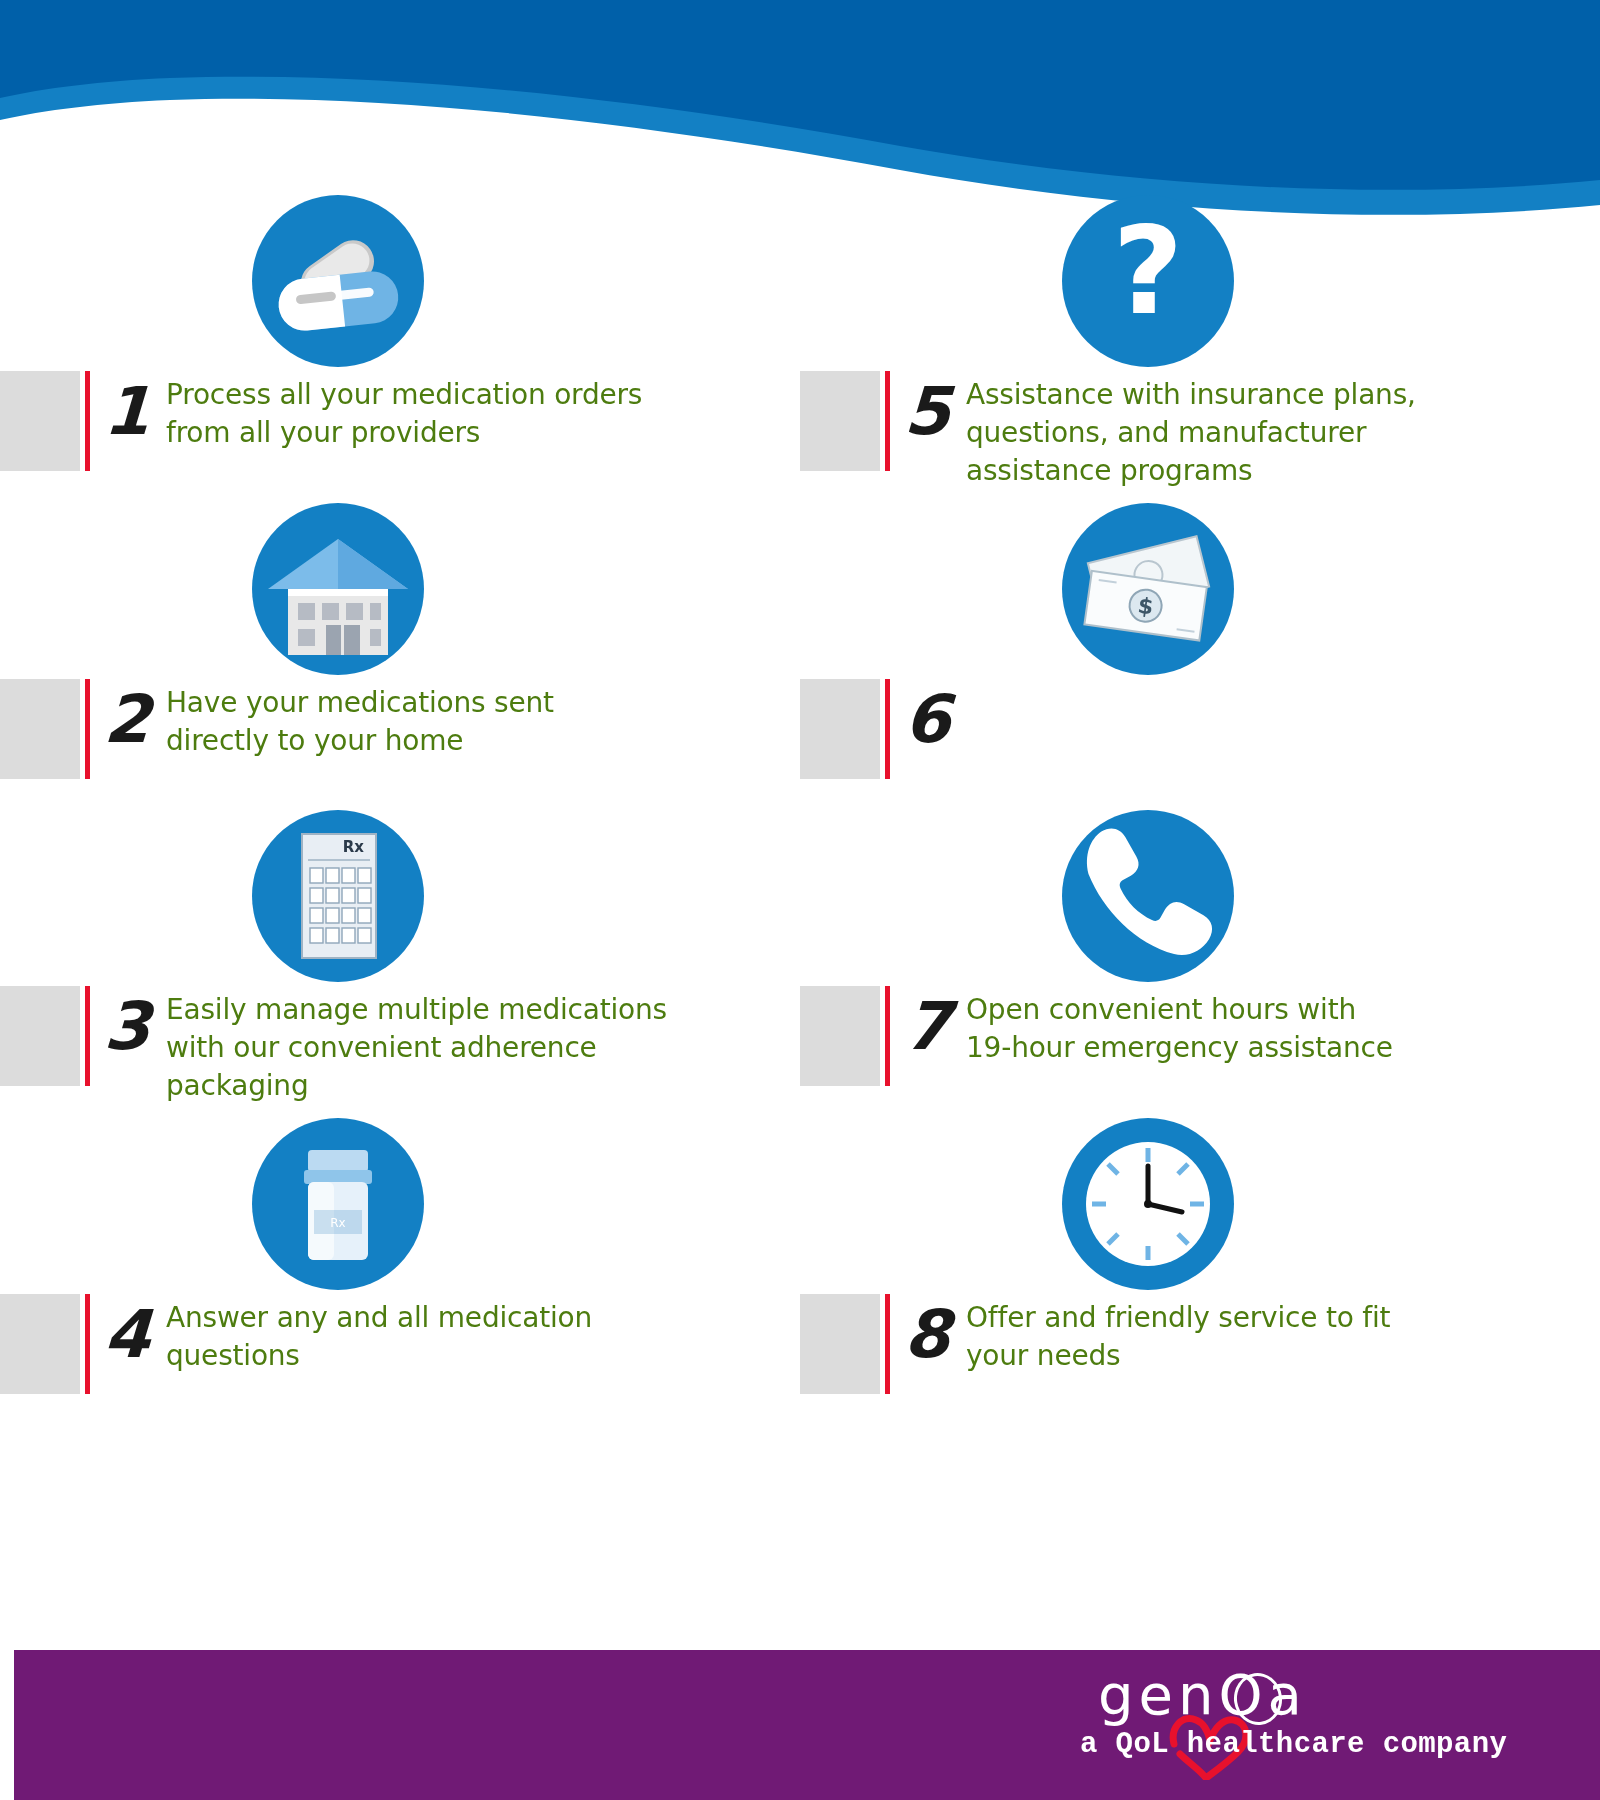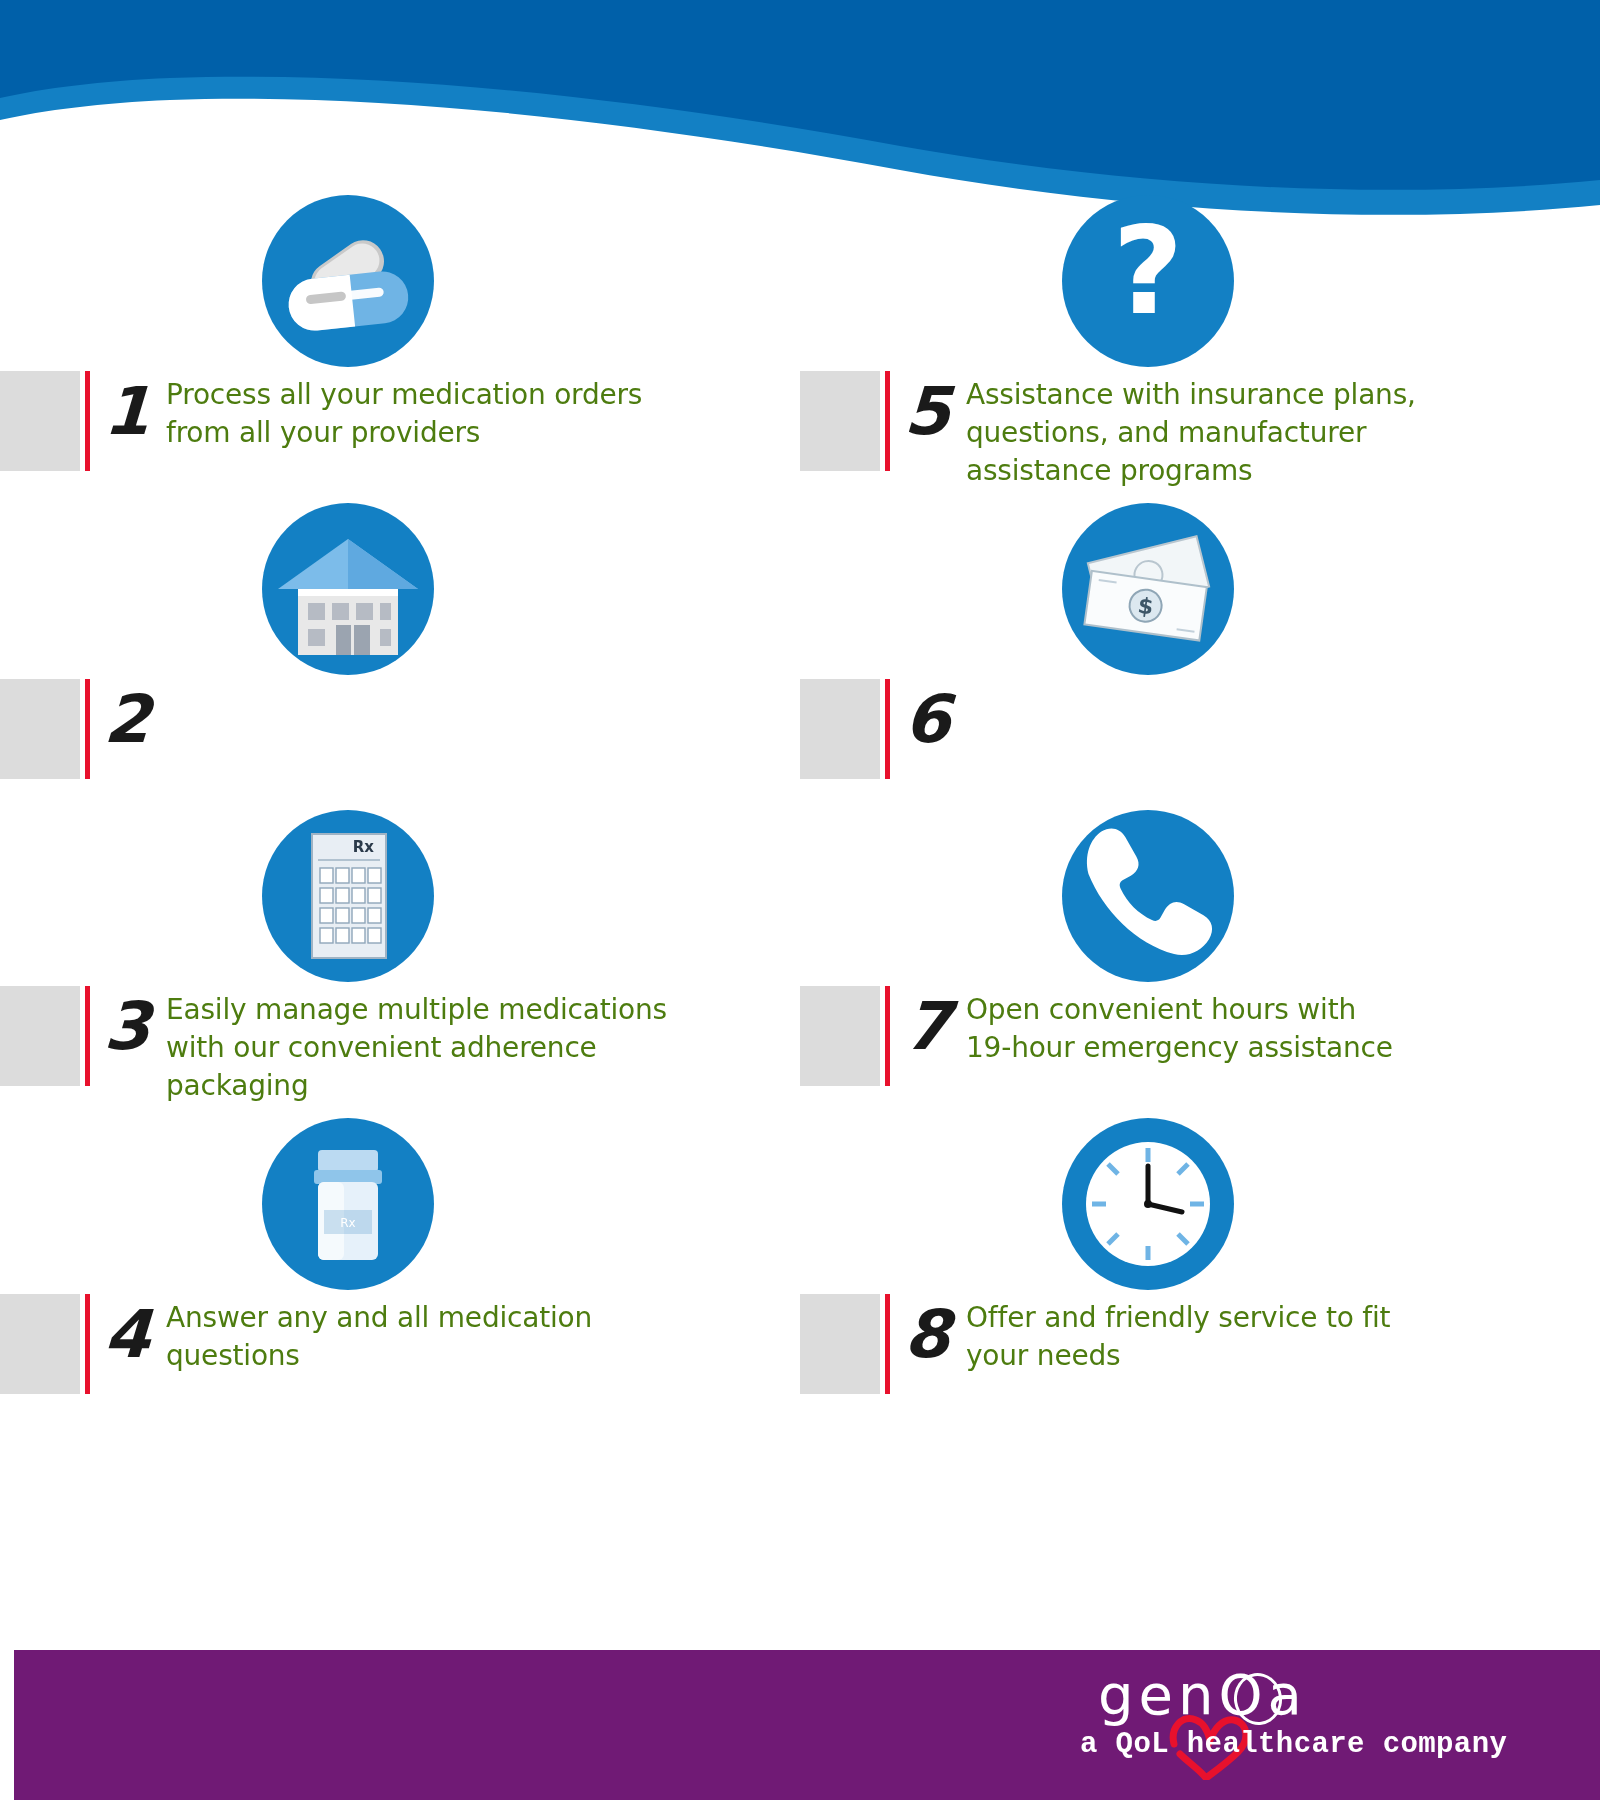--- a/index.html
+++ b/index.html
@@ -47,21 +47,21 @@
   
   .col{position:absolute;top:0;width:800px;height:1640px;}
   .col-left{left:0;}
   .col-right{left:800px;}
 
   .item{position:absolute;left:0;width:800px;}
 
   
   .icon-circle{
     position:absolute;width:172px;height:172px;border-radius:50%;
-    background:#1380C4;left:262px;top:0;overflow:hidden;
+    background:#1380C4;left:252px;top:0;overflow:hidden;
   }
   .col-right .icon-circle{left:262px;}
   .icon-circle svg{display:block;width:172px;height:172px;}
 
   
   .label-row{position:absolute;left:0;top:176px;width:800px;height:120px;}
   .gray-box{
     position:absolute;left:0;top:0;width:80px;height:100px;background:#dcdcdc;
   }
   .red-bar{
@@ -139,20 +139,22 @@
           <rect x="46" y="126" width="17" height="17" fill="#B6BBC4"></rect>
           <rect x="118" y="126" width="11" height="17" fill="#B6BBC4"></rect>
           <rect x="74" y="122" width="34" height="30" fill="#9BA4B0"></rect>
           <rect x="89" y="122" width="3" height="30" fill="#E8E8E8"></rect>
         </svg>
       </div>
       <div class="label-row">
         <div class="gray-box"></div>
         <div class="red-bar"></div>
         <div class="num">2</div>
+        <div class="txt">Have your medications sent
+directly to your home</div>
       </div>
     </div>
 
     <div class="item" style="top:810px;">
       <div class="icon-circle">
         <svg viewBox="0 0 172 172">
           <rect x="50" y="24" width="74" height="124" fill="#E8EEF4" stroke="#9FB3C4" stroke-width="2"></rect>
           <text x="112" y="42" font-family="DejaVu Sans, sans-serif" font-size="15" font-weight="bold" fill="#2B3A4A" text-anchor="end">Rx</text>
           <line x1="56" y1="50" x2="118" y2="50" stroke="#9FB3C4" stroke-width="1.5"></line>
           <g fill="#FFFFFF" stroke="#8FA6BA" stroke-width="1.4">

